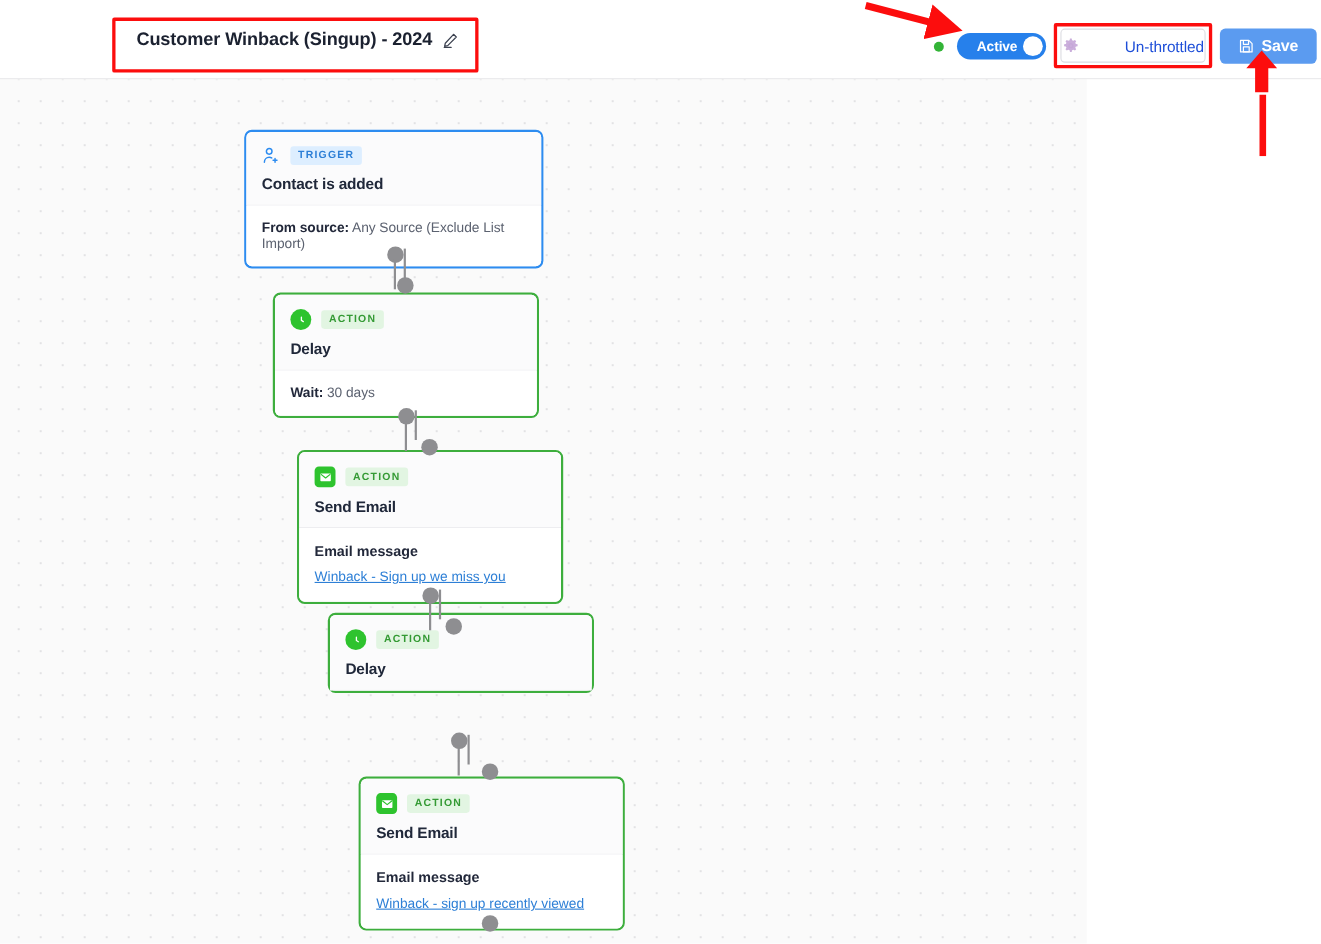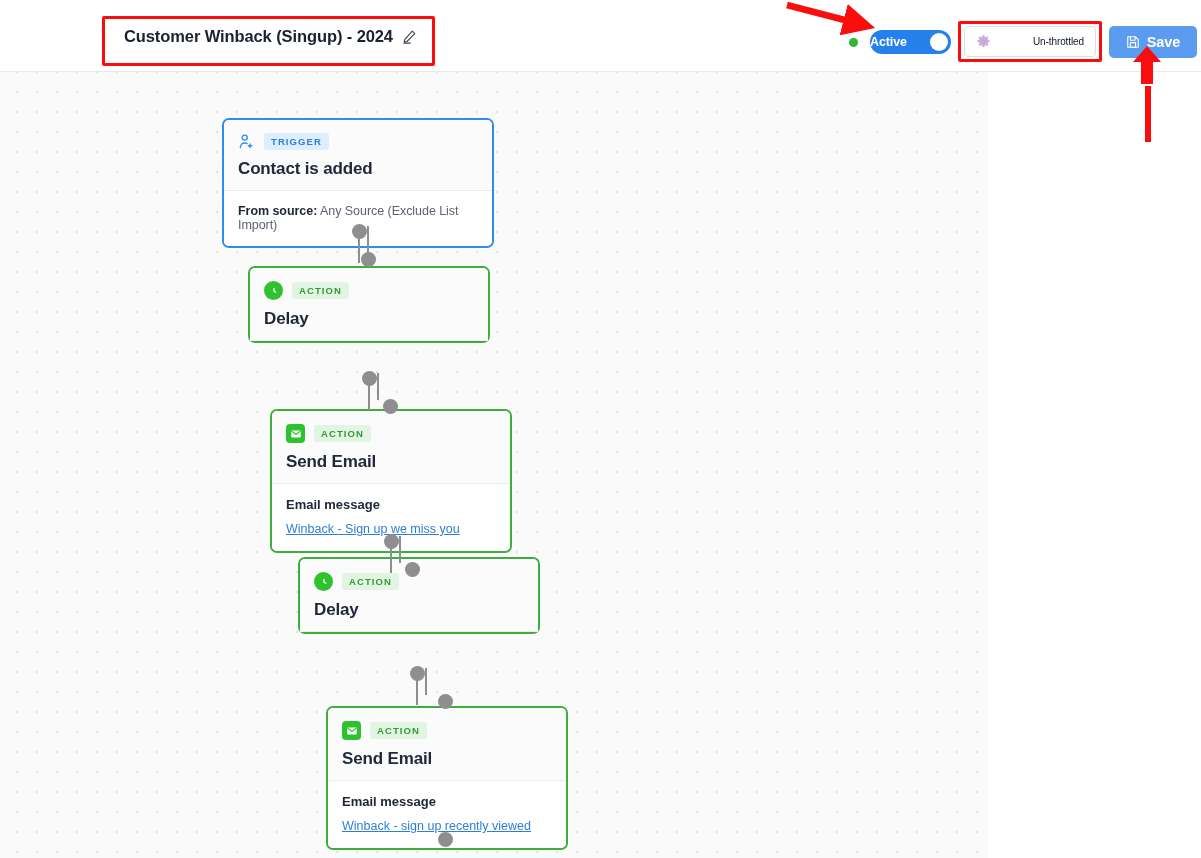--- a/index.html
+++ b/index.html
@@ -53,35 +53,35 @@
   }
   .toggle {
     position: absolute; left: 870px; top: 30px;
     width: 81px; height: 24px; border-radius: 12px;
     background: #2680eb;
     display: flex; align-items: center; justify-content: flex-start;
     cursor: pointer;
   }
   .toggle-label {
     color: #ffffff; font-size: 12.5px; font-weight: bold;
-    margin-left: 0; letter-spacing: -0.1px;
+    margin-left: 18px; letter-spacing: -0.1px;
   }
   .toggle-knob {
     position: absolute; right: 3px; top: 3px;
     width: 18px; height: 18px; border-radius: 50%;
     background: #ffffff;
   }
   .throttle-btn {
     position: absolute; left: 964px; top: 26px;
     width: 132px; height: 31px;
     background: #ffffff; border: 1px solid #dcdce2; border-radius: 4px;
     display: flex; align-items: center; justify-content: center; gap: 9px;
     cursor: pointer;
   }
-  .throttle-label { font-size: 10px; color: #0f172a; letter-spacing: -0.1px; margin-left: 33px; }
+  .throttle-label { font-size: 14px; color: #1d4ed8; letter-spacing: -0.1px; margin-left: 33px; }
   .gear-icon { display:block; width:15px; height:15px; color:#c6a7d8; }
 
   .save-btn {
     position: absolute; left: 1109px; top: 26px;
     width: 88px; height: 32px;
     background: #5b9bf0; border-radius: 5px;
     display: flex; align-items: center; justify-content: center; gap: 7px;
     cursor: pointer;
   }
   .save-label { color: #ffffff; font-size: 14.5px; font-weight: bold; letter-spacing: -0.1px; }
@@ -126,21 +126,21 @@
   .icon-sq.clock { border-radius: 50%; }
   .icon-sq svg { display: block; width: 12px; height: 12px; color: #ffffff; }
 
   .badge {
     font-size: 9.5px; font-weight: bold; letter-spacing: 1.1px;
     padding: 3px 7px 3px 7px; border-radius: 3px;
   }
   .badge.trigger { background: #ddeeff; color: #2d7fd6; }
   .badge.action  { background: #e2f5e2; color: #349a34; }
 
-  .node-title { font-size: 17px; font-weight: bold; color: #20283a; letter-spacing: -0.15px; }
+  .node-title { font-size: 14px; font-weight: bold; color: #20283a; letter-spacing: -0.15px; }
 
   .node-body { padding: 13px 8px 14px 14px; background: #ffffff; border-radius: 0 0 5px 5px; }
   .kv { font-size: 12.5px; color: #5c6270; letter-spacing: -0.05px; }
   .kv b { color: #22283a; font-weight: bold; }
   .body-label { font-size: 13px; font-weight: bold; color: #22283a; margin-bottom: 7px; }
   .body-link {
     font-size: 12.5px; color: #2d7fd6; text-decoration: underline; cursor: pointer;
     display: inline-block;
   }
 
@@ -253,20 +253,26 @@
       <div class="node-head">
         <div class="badge-row">
           <span class="icon-sq clock">
             <svg viewBox="0 0 24 24" fill="none" stroke="currentColor" stroke-width="2.4" stroke-linecap="round">
               <path d="M12 6.5v6l3.5 2.2"></path>
             </svg>
           </span>
           <span class="badge action">ACTION</span>
         </div>
         <div class="node-title">Delay</div>
+      </div>
+      <div class="node-body">
+        <div class="kv">
+          <b>Wait:</b>
+          <span>30 days</span>
+        </div>
       </div>
     </div>
 
     <div class="conn" style="left:362px; top:299px;">
       <div class="conn-dot" style="left:0px; top:0px;"></div>
       <div class="conn-line" style="left:6px; top:12px; height:27px;"></div>
       <div class="conn-line" style="left:15px; top:2px; height:27px;"></div>
       <div class="conn-dot" style="left:21px; top:28px;"></div>
     </div>
 

